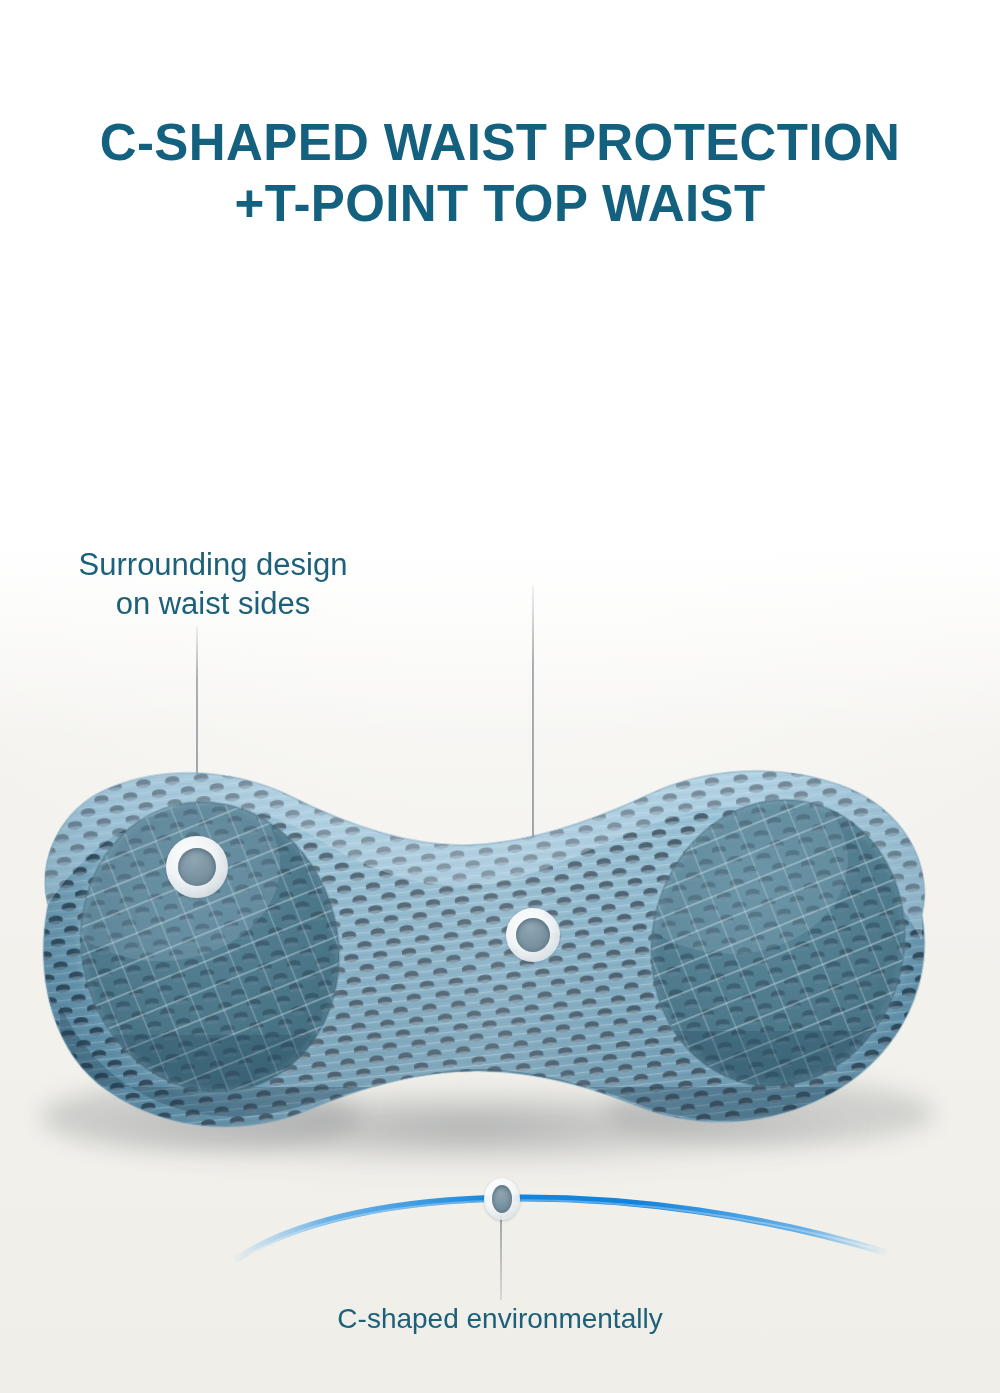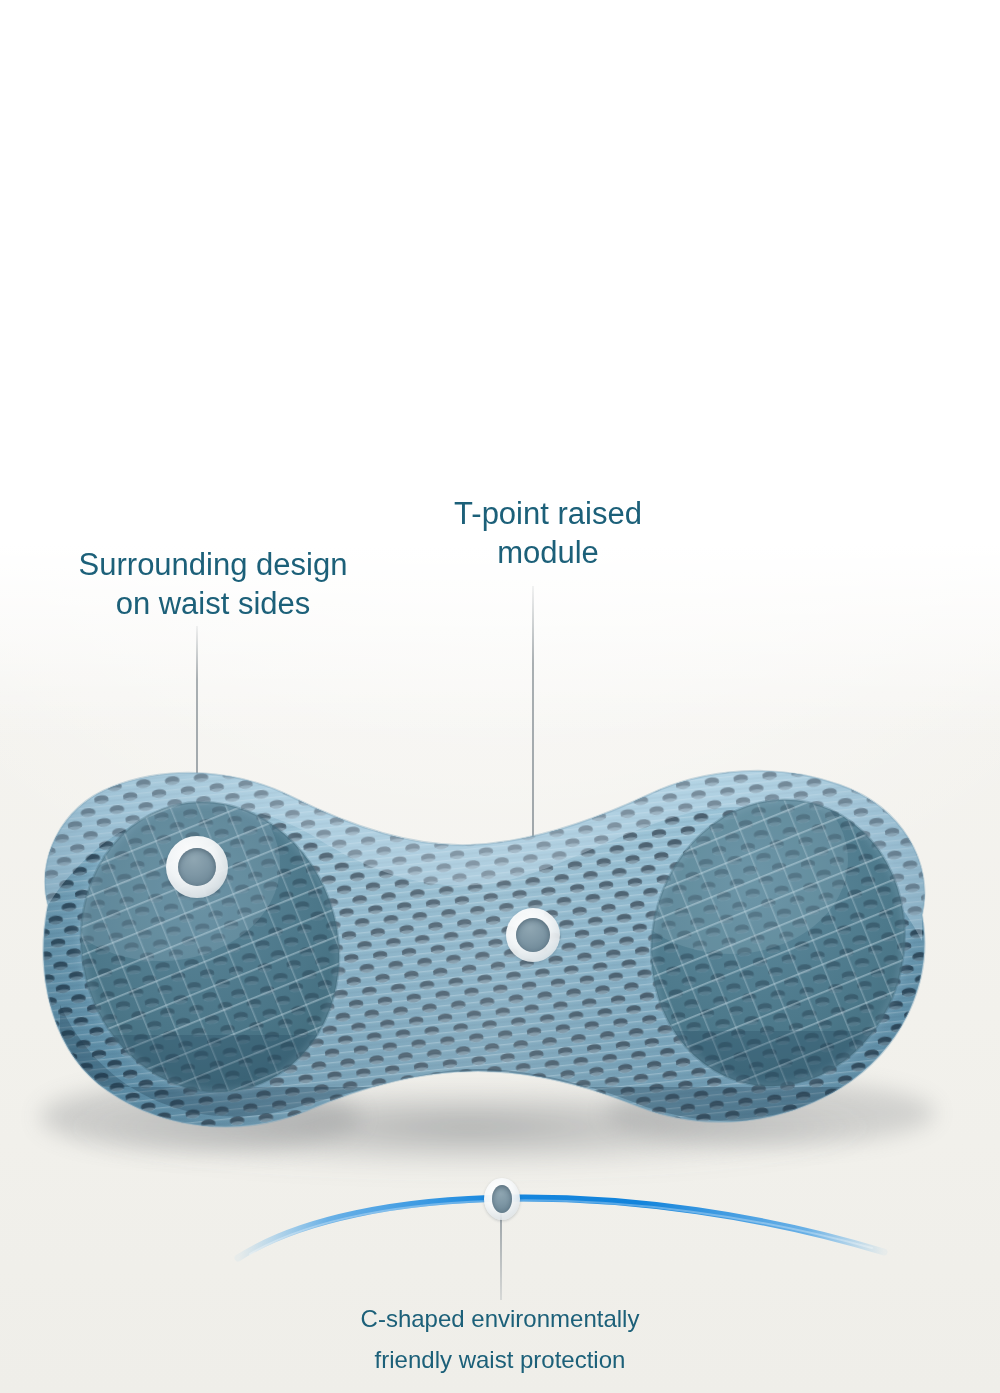--- a/index.html
+++ b/index.html
@@ -61,21 +61,21 @@
   .callout {
     position:absolute;
     color:#1c6079;
     font-size:31px;
     line-height:39px;
     text-align:center;
     white-space:nowrap;
   }
   #callout-left  { left:33px;  top:545px;  width:360px; }
   #callout-mid   { left:398px; top:494px;  width:300px; }
-  #callout-bot   { left:248px; top:1298px; width:504px; font-size:24px; line-height:41px; }
+  #callout-bot   { left:248px; top:1298px; width:504px; font-size:28px; line-height:41px; }
 
   
   .leader {
     position:absolute;
     background:linear-gradient(180deg, rgba(170,175,178,0.15) 0%, rgba(155,162,166,0.85) 22%, rgba(150,158,163,0.95) 100%);
     width:1.6px;
   }
   #leader-left { left:196px; top:626px;  height:244px; }
   #leader-mid  { left:532px; top:586px;  height:352px; }
   #leader-bot  {
@@ -116,34 +116,33 @@
 </head>
 <body>
 
 <div id="page">
 
   <div class="bg-top"></div>
   <div class="bg-main"></div>
   <div class="bg-vign"></div>
   <div class="bg-white-upper"></div>
 
+  <div class="title">
+    <span class="l1">C-SHAPED WAIST PROTECTION</span>
+    <span class="l2">+T-POINT TOP WAIST</span>
+  </div>
 
   <div class="callout" id="callout-left">
     <div>Surrounding design</div>
     <div>on waist sides</div>
   </div>
 
-  <div class="callout" id="callout-mid">
-    <div>T-point raised</div>
-    <div>module</div>
-  </div>
 
   <div class="callout" id="callout-bot">
     <div>C-shaped environmentally</div>
-    <div>friendly waist protection</div>
   </div>
 
   <div class="leader" id="leader-left"></div>
   <div class="leader" id="leader-mid"></div>
   <div class="leader" id="leader-bot"></div>
 
   <div id="pillow-wrap">
     <svg id="pillow-svg" width="1000" height="480" viewBox="0 0 1000 480" xmlns="http://www.w3.org/2000/svg">
       <defs>
 

